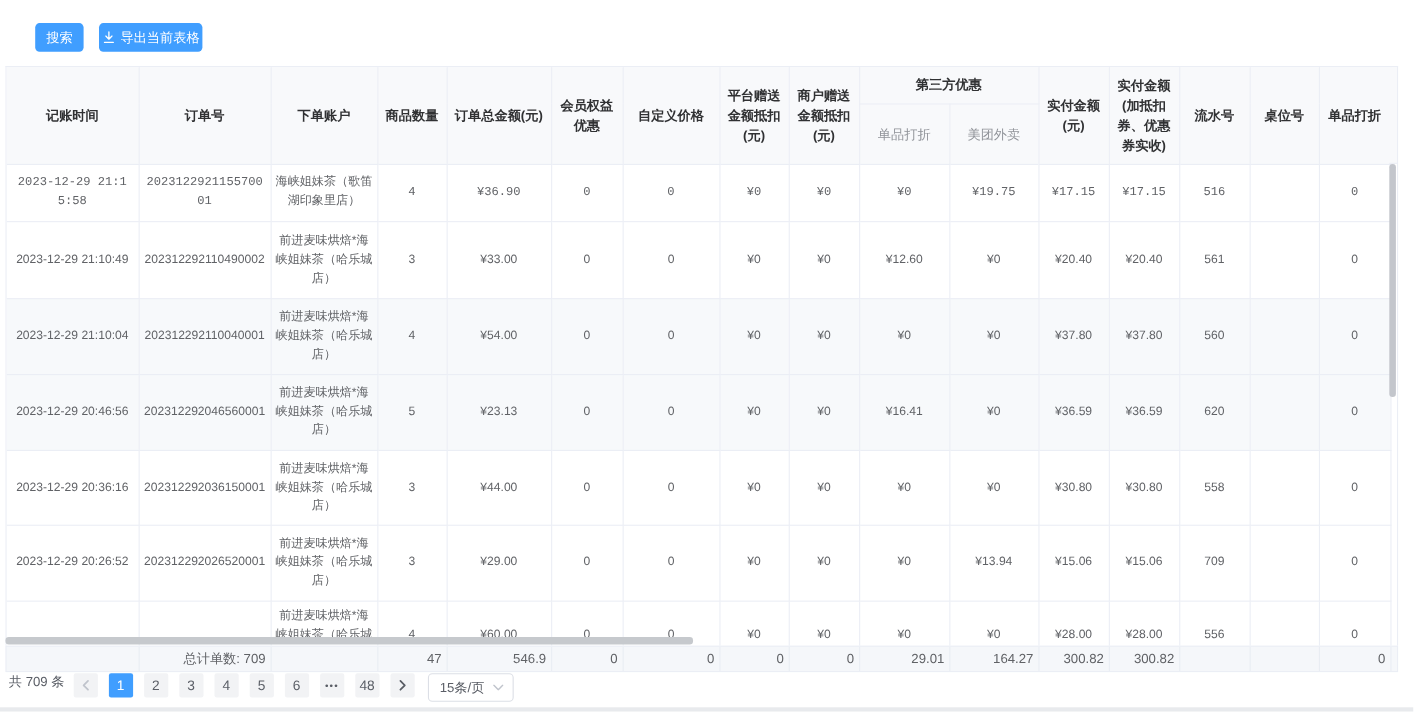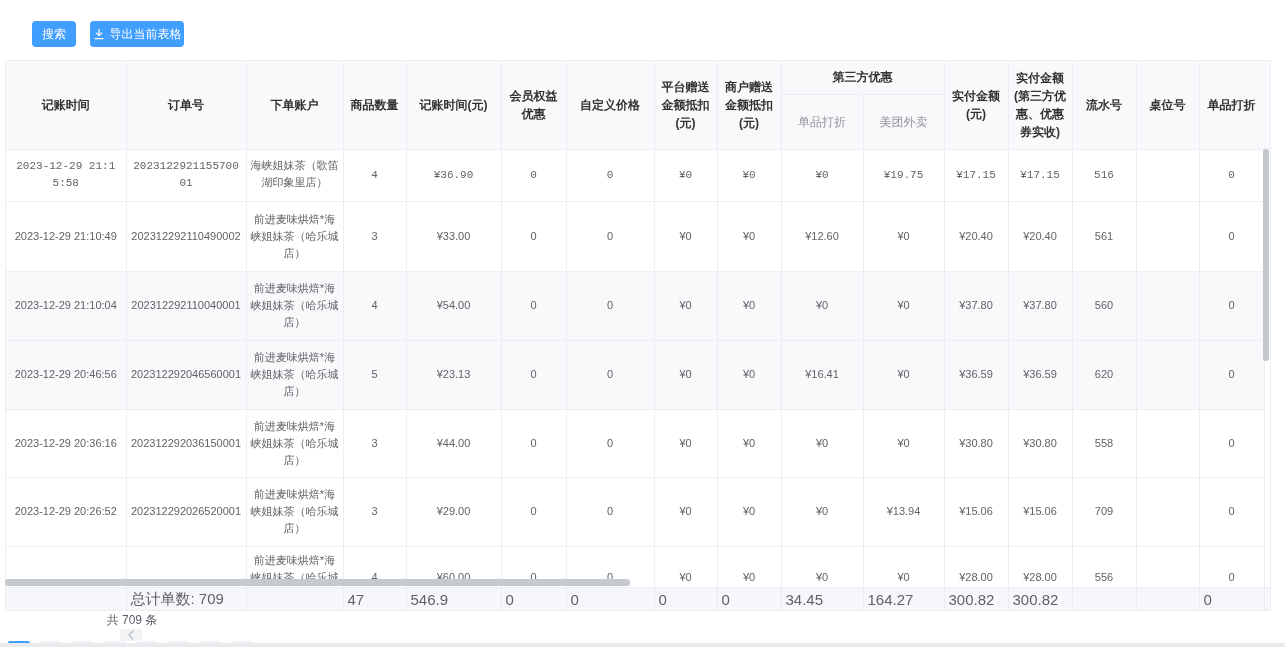--- a/index.html
+++ b/index.html
@@ -22,24 +22,24 @@
   .grid th.sub { color:#909399; font-weight:normal; }
   .grid td { color:#606266; font-size:11px; border-right:1px solid #ebeef5; border-bottom:1px solid #ebeef5; text-align:center; vertical-align:middle; padding:0 4px; line-height:17px; word-break:break-all; }
   .grid tbody tr:nth-child(3) td, .grid tbody tr:nth-child(4) td { background:#f7f9fb; }
   .hdr-gutter { position:absolute; top:0; right:0; width:7px; height:88px; background:#f8f9fb; border-bottom:1px solid #ebeef5; }
   .vscroll { position:absolute; top:88px; right:1px; width:6px; height:212px; border-radius:3px; background:#c3c6cc; }
   .hscroll { position:absolute; left:5px; top:579px; width:625px; height:7px; border-radius:3px; background:#c6c9cd; }
 
   
   .summary-wrap { position:absolute; left:5px; top:587px; width:1266px; height:24px; background:#f5f7fa; border:1px solid #ebeef5; overflow:hidden; }
   table.sumgrid { border-collapse:collapse; table-layout:fixed; width:1258px; }
-  .sumgrid td { height:22px; color:#606266; font-size:15px; text-align:left; vertical-align:middle; border-right:1px solid #e9edf3; padding:0 4px; }
+  .sumgrid td { height:22px; color:#606266; font-size:12px; text-align:right; vertical-align:middle; border-right:1px solid #e9edf3; padding:0 4px; }
 
   
-  .pager { position:absolute; left:8px; top:612px; height:28px; display:flex; align-items:center; color:#5a5e66; font-size:12px;flex-direction:column; }
+  .pager { position:absolute; left:8px; top:612px; height:28px; display:flex; align-items:flex-start; color:#5a5e66; font-size:12px; }
   .pager .total { margin-right:8px; }
   .pg { min-width:22px; height:22px; margin-right:10px; border:none; border-radius:2px; background:#f2f3f5; color:#5a5e66; font-size:12.5px; font-family:inherit; display:flex; align-items:center; justify-content:center; cursor:pointer; }
   .pg.active { background:#409eff; color:#fff; }
   .pg.ellipsis { letter-spacing:1px; font-size:9px; }
   .pages { display:flex; align-items:center; }
   .size-select { width:78px; height:26px; border:1px solid #dcdfe6; border-radius:4px; background:#fff; display:flex; align-items:center; justify-content:space-between; padding:0 8px 0 10px; color:#5a5e66; font-size:12px; margin-left:2px; }
 
   .bottom-strip { position:absolute; left:0; bottom:0; width:1285px; height:4px; background:#e8eaed; }
 </style>
 </head>
@@ -74,28 +74,28 @@
         <col style="width:64px">
         <col style="width:63px">
         <col style="width:65px">
     </colgroup>
     <thead>
       <tr style="height:33px">
         <th rowspan="2">记账时间</th>
         <th rowspan="2">订单号</th>
         <th rowspan="2">下单账户</th>
         <th rowspan="2">商品数量</th>
-        <th rowspan="2">记账时间(元)</th>
+        <th rowspan="2">订单总金额(元)</th>
         <th rowspan="2">会员权益优惠</th>
         <th rowspan="2">自定义价格</th>
         <th rowspan="2">平台赠送金额抵扣(元)</th>
         <th rowspan="2">商户赠送金额抵扣(元)</th>
         <th colspan="2">第三方优惠</th>
         <th rowspan="2">实付金额(元)</th>
-        <th rowspan="2">实付金额(第三方优惠、优惠券实收)</th>
+        <th rowspan="2">实付金额(加抵扣券、优惠券实收)</th>
         <th rowspan="2">流水号</th>
         <th rowspan="2">桌位号</th>
         <th rowspan="2">单品打折</th>
       </tr>
       <tr style="height:55px">
         <th class="sub">单品打折</th>
         <th class="sub">美团外卖</th>
       </tr>
     </thead>
     <tbody id="tbody">
@@ -257,21 +257,21 @@
         <tr id="sumrow">
           <td></td>
           <td>总计单数: 709</td>
           <td></td>
           <td>47</td>
           <td>546.9</td>
           <td>0</td>
           <td>0</td>
           <td>0</td>
           <td>0</td>
-          <td>34.45</td>
+          <td>29.01</td>
           <td>164.27</td>
           <td>300.82</td>
           <td>300.82</td>
           <td></td>
           <td></td>
           <td>0</td>
         </tr>
       </tbody>
   </table>
 </div>

